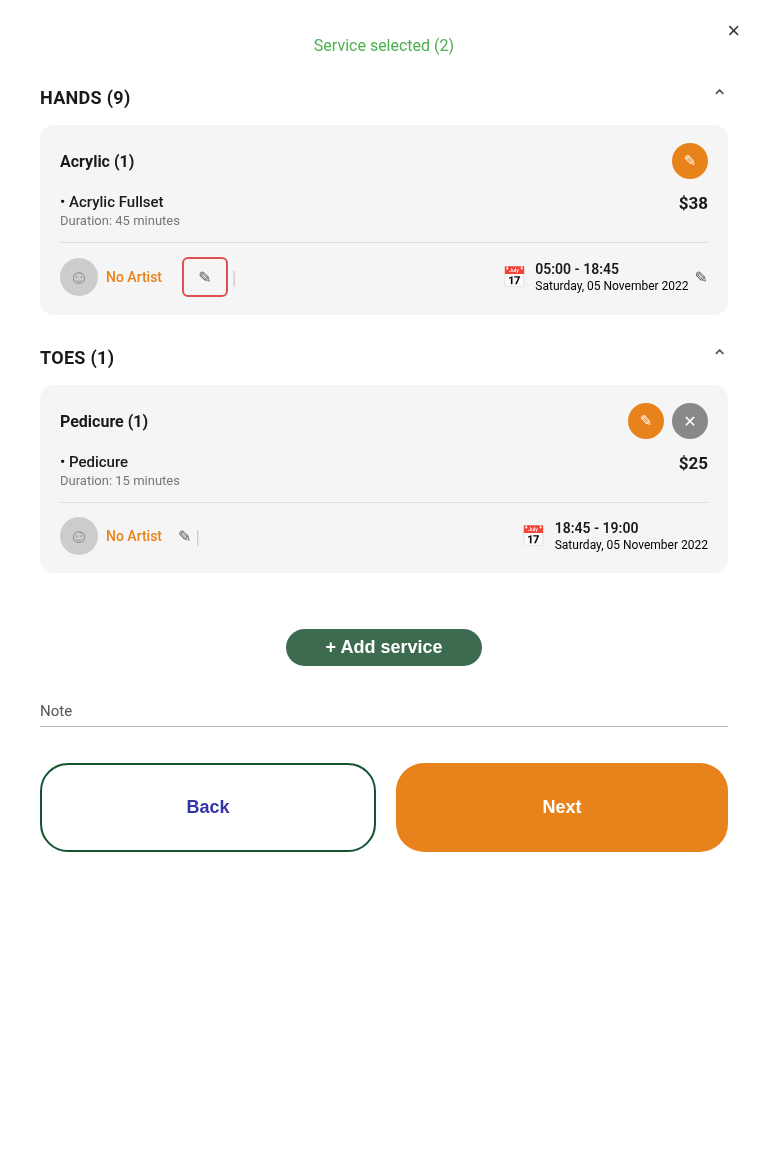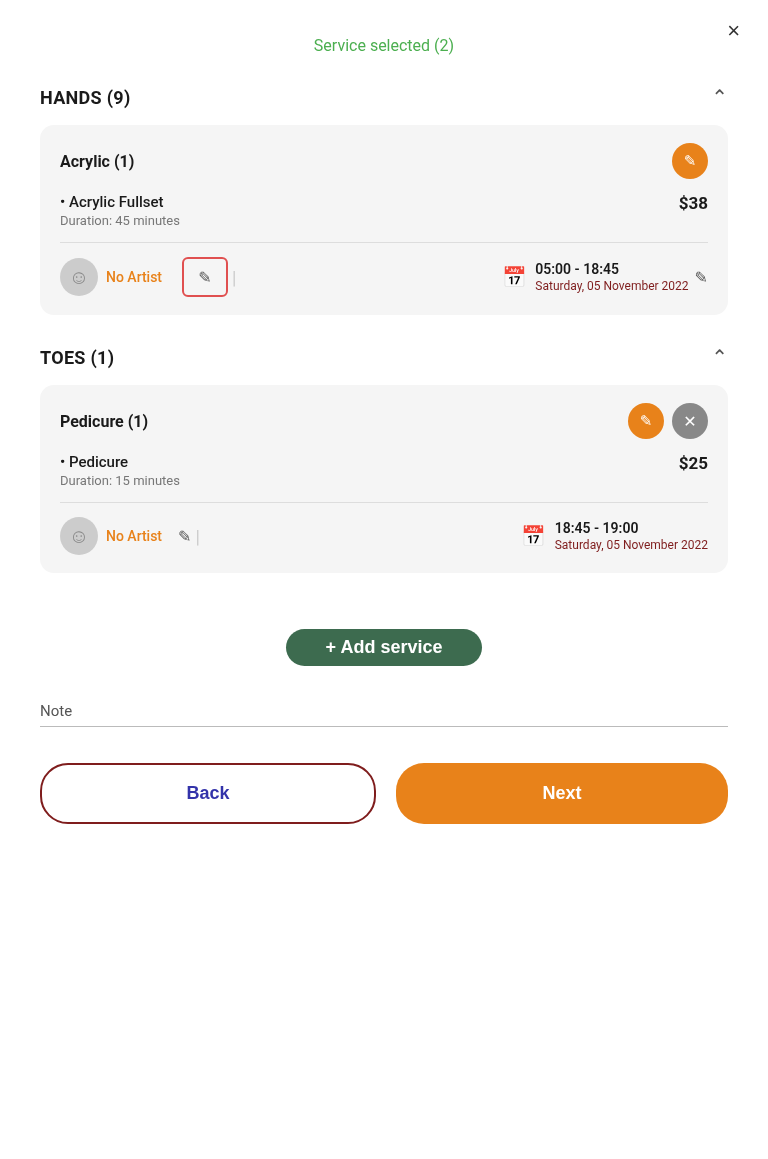--- a/index.html
+++ b/index.html
@@ -178,21 +178,21 @@
       color: #777;
       font-size: 20px;
     }
     .time-info {
       font-size: 14px;
       font-weight: 600;
       color: #1a1a1a;
     }
     .date-info {
       font-size: 12px;
-      color: #7f1d1d;
+      color: #000000;
       margin-top: 2px;
     }
     .edit-pencil-plain {
       color: #555;
       font-size: 16px;
       cursor: pointer;
       margin-left: 6px;
     }
     .pipe {
       color: #ccc;
@@ -234,36 +234,36 @@
       background: #bbb;
       margin-top: 4px;
     }
     .bottom-buttons {
       display: flex;
       gap: 20px;
       margin-top: 36px;
     }
     .back-btn {
       flex: 1;
-      border: 2px solid #7f1d1d;
+      border: 2px solid #14532d;
       background: white;
       color: #3333aa;
       border-radius: 28px;
       padding: 18px 0;
       font-size: 18px;
       font-weight: 700;
       cursor: pointer;
     }
     .next-btn {
       flex: 1;
       border: none;
       background: #E8821A;
       color: white;
       border-radius: 28px;
-      padding: 20px 0;
+      padding: 34px 0;
       font-size: 18px;
       font-weight: 700;
       cursor: pointer;
     }
     .artist-row-full {
       display: flex;
       align-items: center;
       gap: 0;
       width: 100%;
     }

